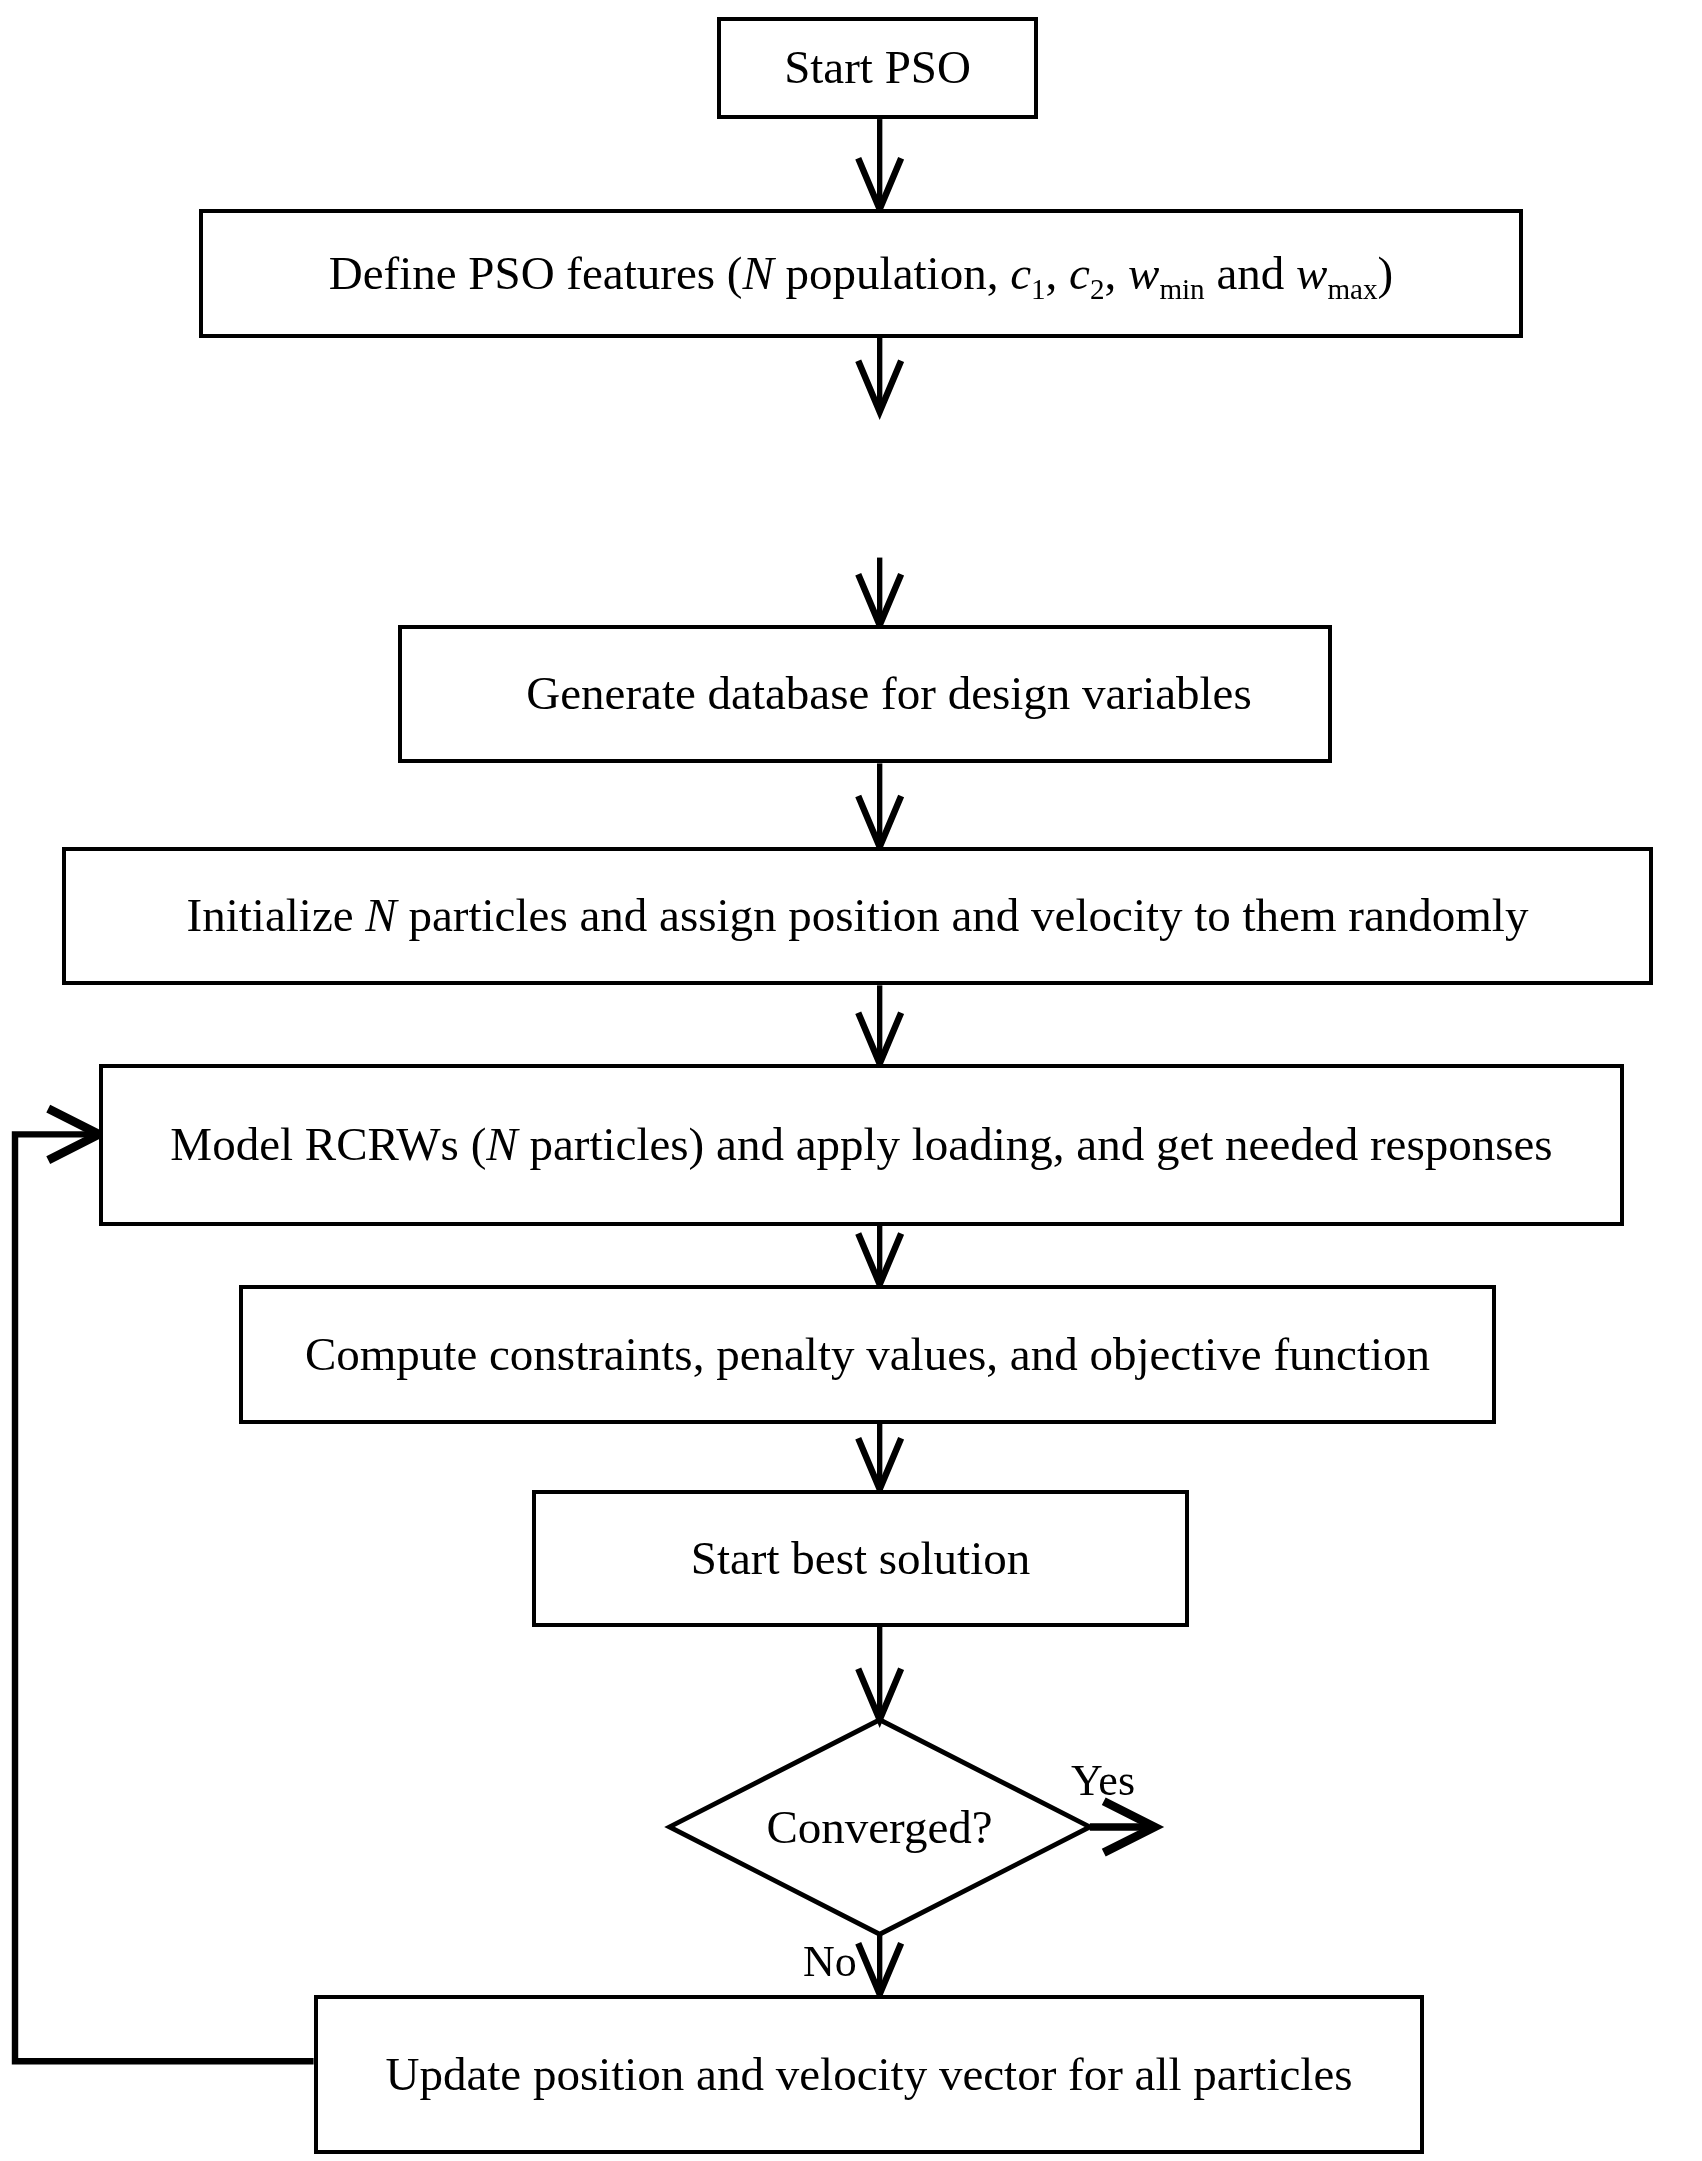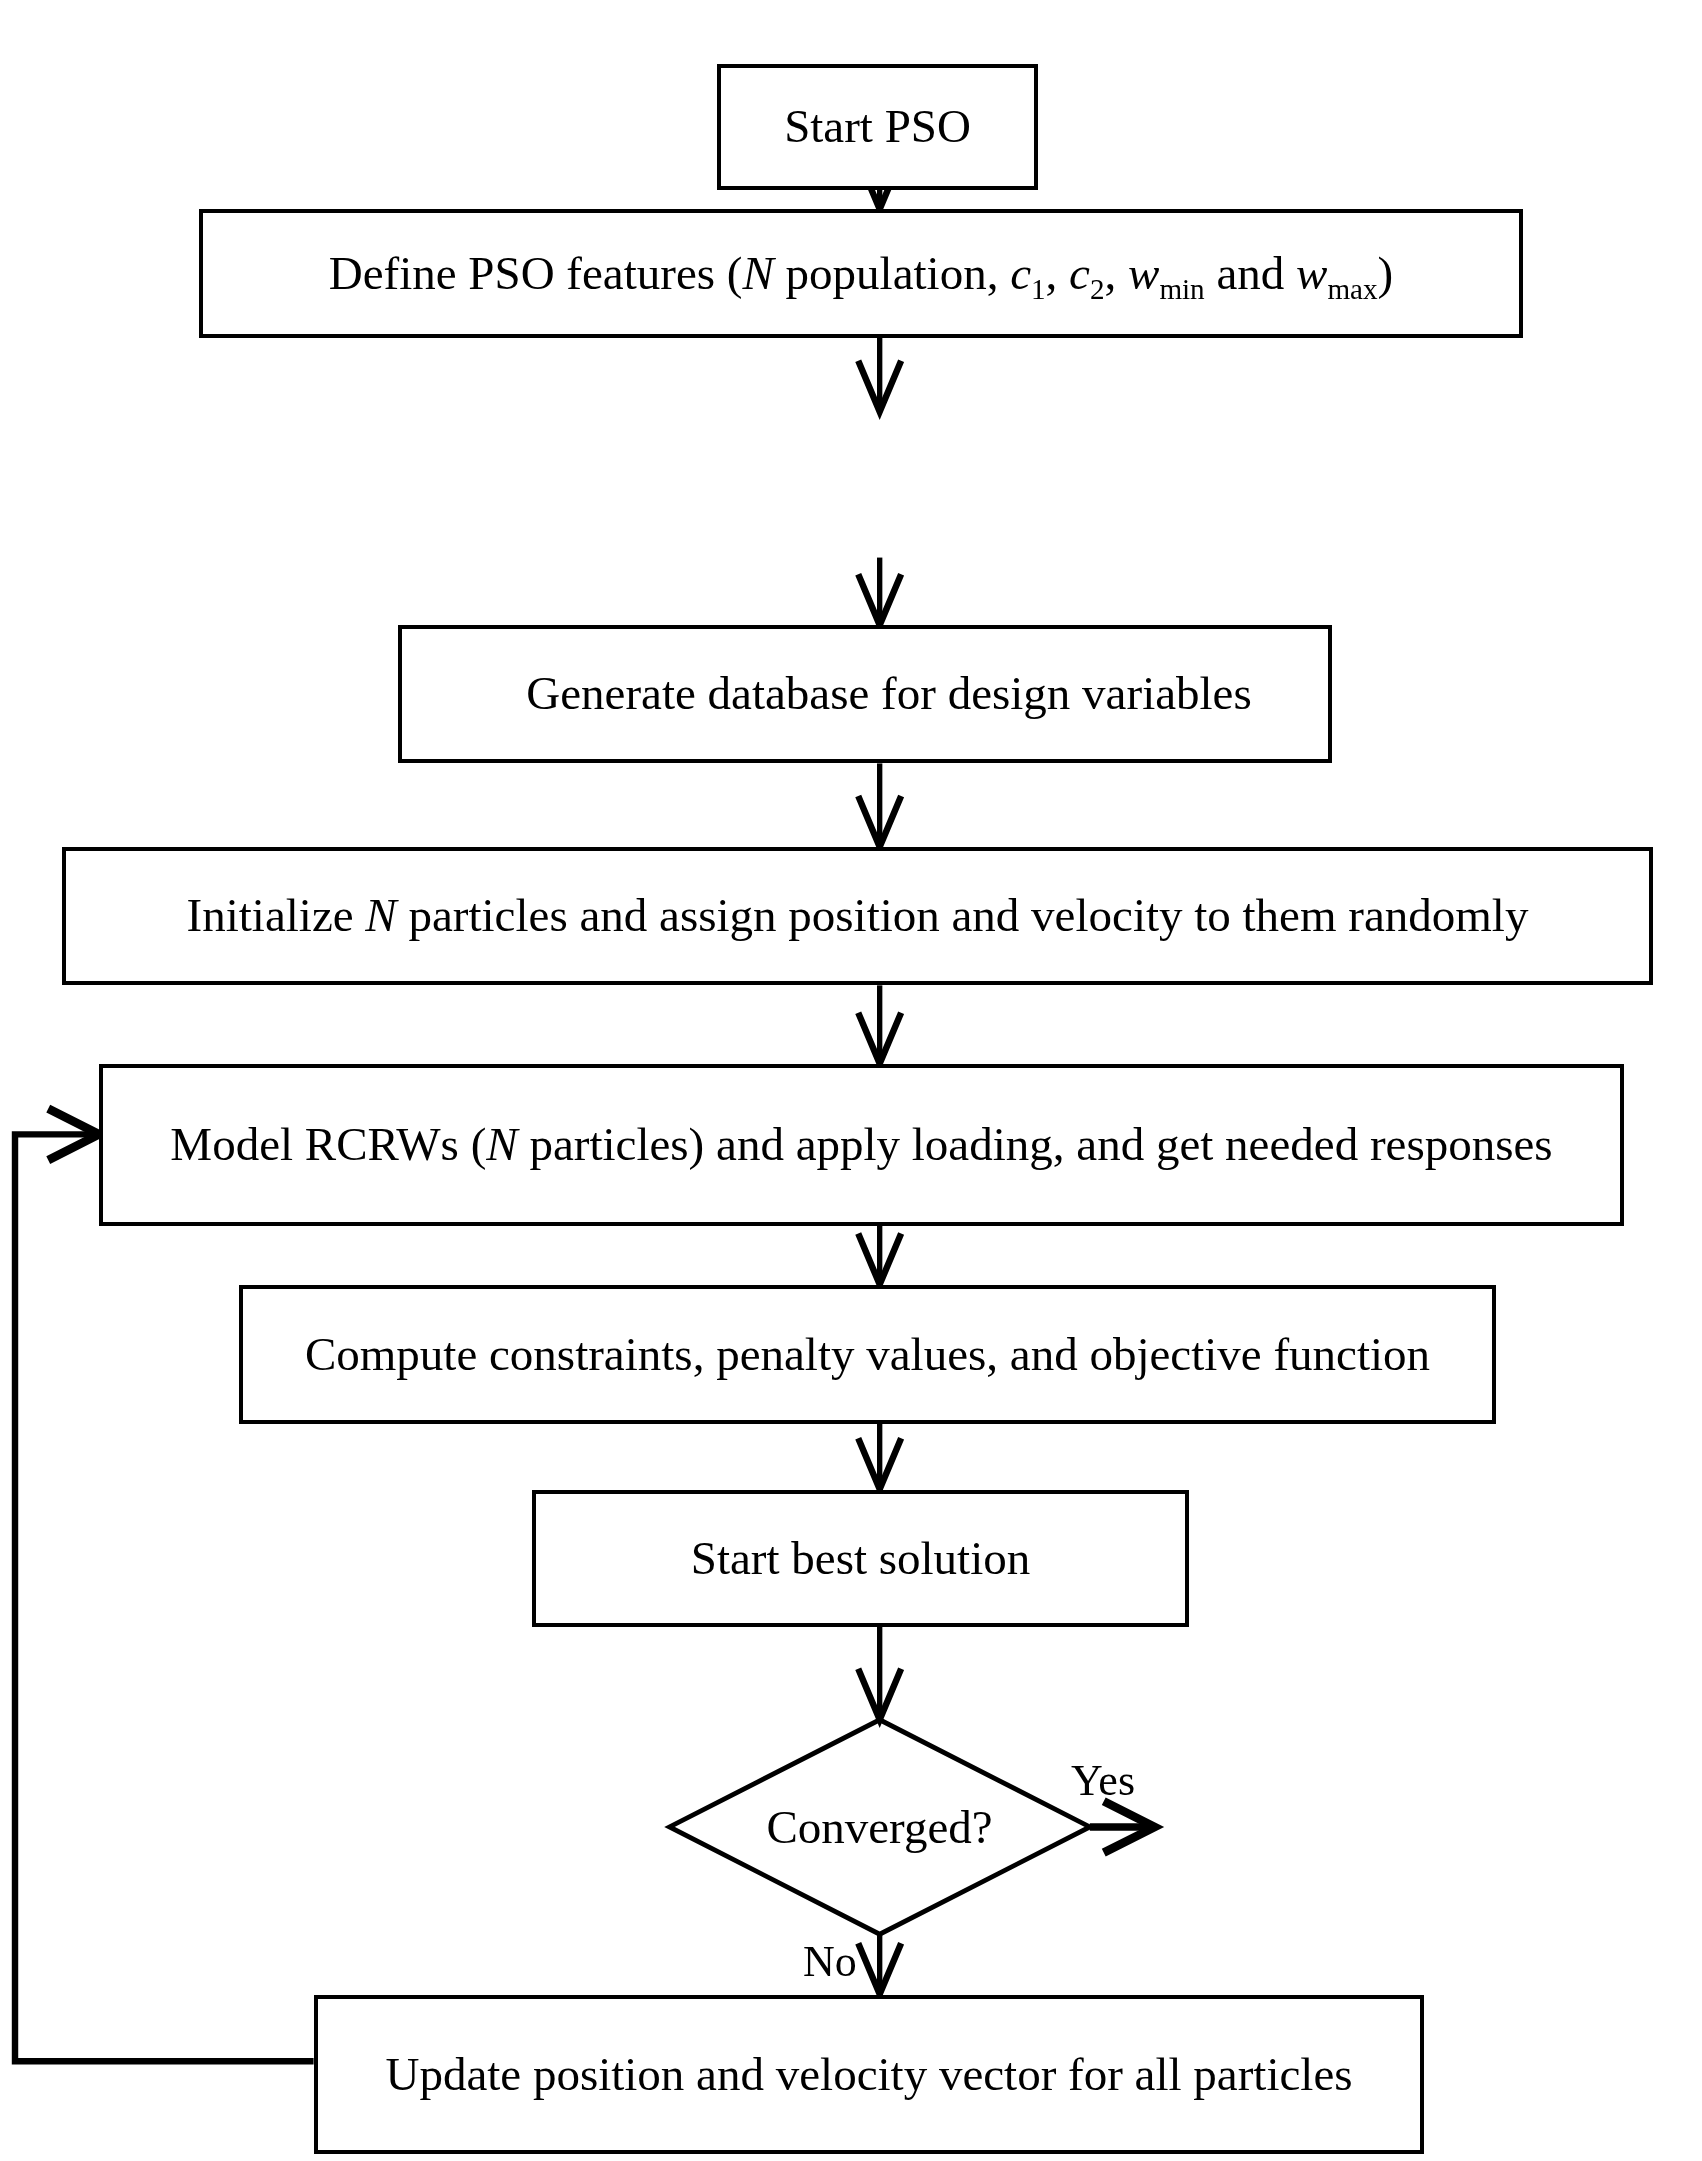--- a/index.html
+++ b/index.html
@@ -36,21 +36,21 @@
   }
   .lbl .it { font-style: italic; }
   .lbl sub { font-size: 62%; line-height: 0; }
   .edge-label {
     position: absolute;
     font-size: 44px;
     line-height: 1;
     white-space: nowrap;
   }
   
-  #n-start      { left: 717px; top:   17px; width:  321px; height: 126px; margin-top: 47px; }
+  #n-start      { left: 717px; top:   17px; width:  321px; height: 102px; }
   #n-features   { left:  199px; top:  209px; width: 1324px; height: 129px; }
   #n-soil       { left:  322px; top:  412px; width: 1082px; height: 146px; }
   #n-database   { left:  398px; top: 625px; width: 934px; height: 138px; padding-left: 48px; }
   #n-initialize { left:  62px; top: 847px; width: 1591px; height: 138px; }
   #n-model      { left:  99px; top: 1064px; width: 1525px; height: 162px; }
   #n-compute    { left:  239px; top: 1285px; width: 1257px; height: 139px; }
   #n-select     { left:  532px; top: 1490px; width: 657px; height: 137px; }
   #n-converged  { left: 665px; top: 1790px; width:  429px; height: 75px; }
   #n-end        { left: 1155px; top: 1758px; width:  213px; height: 89px; }
   #n-update     { left:  314px; top: 1995px; width: 1110px; height: 159px; }

